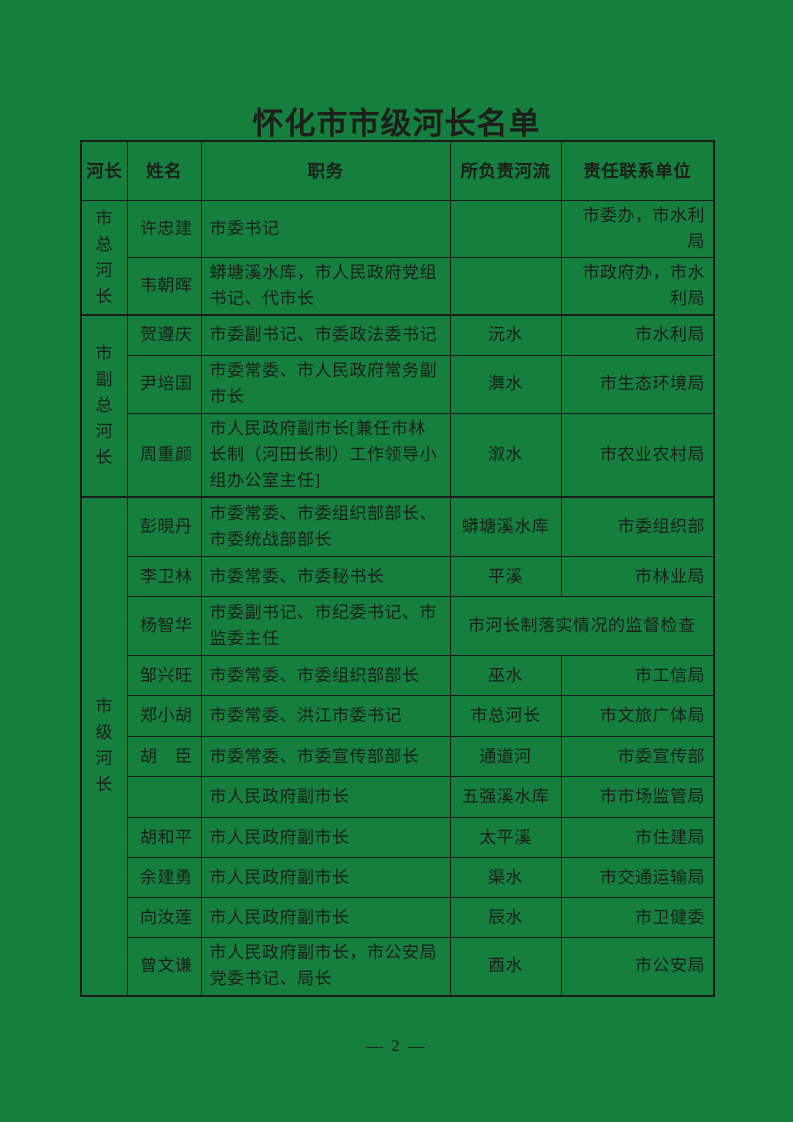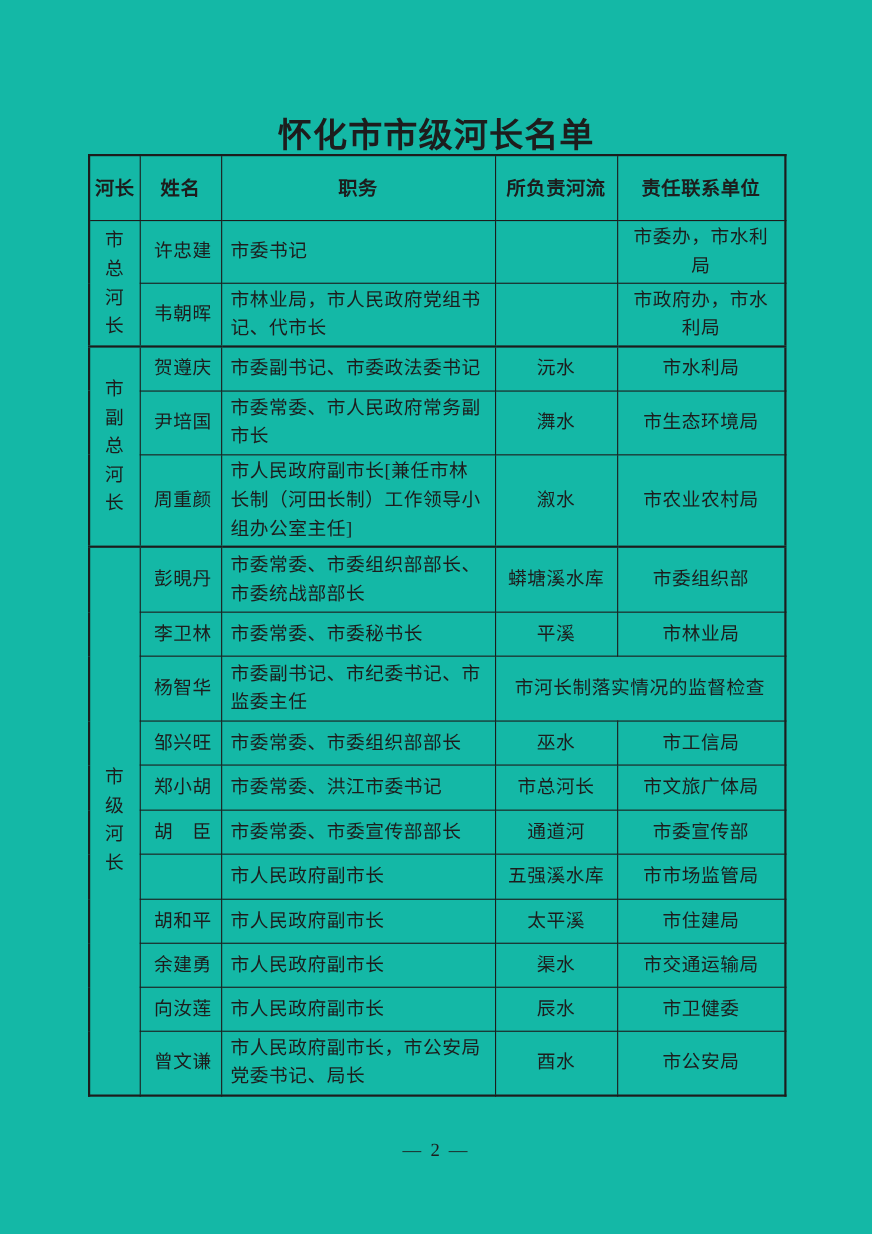--- a/index.html
+++ b/index.html
@@ -4,21 +4,21 @@
 <style>
   html, body {
     margin: 0;
     padding: 0;
     background: #ffffff;
   }
   .page {
     position: relative;
     width: 793px;
     height: 1122px;
-    background: #14b8a6;
+    background: #15803d;
     outline: 1px solid #d5d5d5;
     font-family: "Liberation Serif", "DejaVu Serif", serif;
     color: #1d1d1d;
     overflow: hidden;
     box-sizing: border-box;
   }
   .doc-title {
     position: absolute;
     top: 98px;
     left: 0;
@@ -58,21 +58,21 @@
     text-align: center;
     padding: 2px 3px;
     line-height: 30px;
   }
   td.name-cell {
     text-align: right;
     padding: 2px 2px;
   }
   td.position-cell { text-align: left; }
   td.river-cell { text-align: center; margin-top: 18px; }
-  td.unit-cell { text-align: center; }
+  td.unit-cell { text-align: right; }
   td.merged-cell {
     text-align: center;
     padding: 2px 4px;
   }
   tr.group-start td { border-top-width: 2px; }
   .page-footer {
     position: absolute;
     top: 1036px;
     left: 0;
     width: 100%;
@@ -108,21 +108,21 @@
     <tbody>
       <tr style="height:57px">
         <td class="group-cell" rowspan="2">市总河长</td>
         <td class="name-cell">许忠建</td>
         <td class="position-cell">市委书记</td>
         <td class="river-cell"></td>
         <td class="unit-cell">市委办，市水利局</td>
       </tr>
       <tr style="height:52px">
         <td class="name-cell">韦朝晖</td>
-        <td class="position-cell">市林业局，市人民政府党组书记、代市长</td>
+        <td class="position-cell">蟒塘溪水库，市人民政府党组书记、代市长</td>
         <td class="river-cell"></td>
         <td class="unit-cell">市政府办，市水利局</td>
       </tr>
       <tr class="group-start" style="height:40px">
         <td class="group-cell" rowspan="3">市副总河长</td>
         <td class="name-cell">贺遵庆</td>
         <td class="position-cell">市委副书记、市委政法委书记</td>
         <td class="river-cell">沅水</td>
         <td class="unit-cell">市水利局</td>
       </tr>

